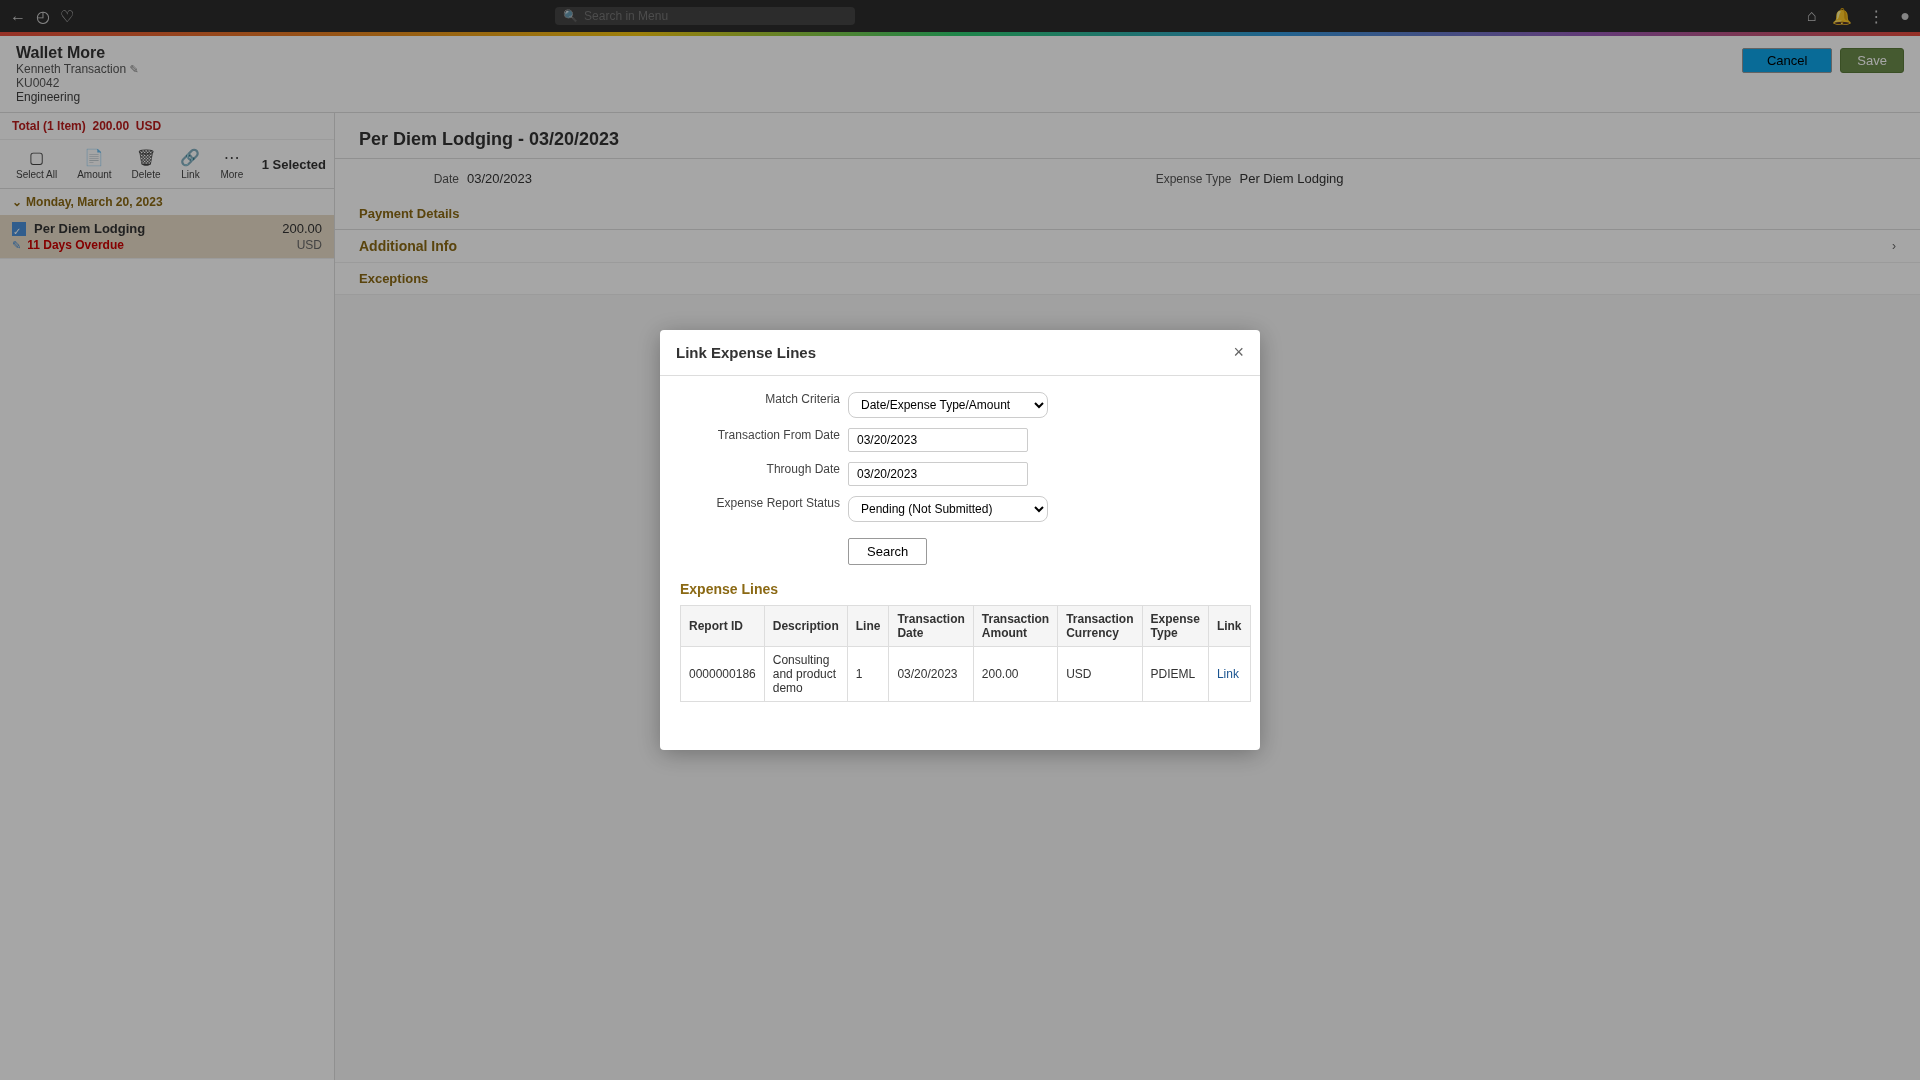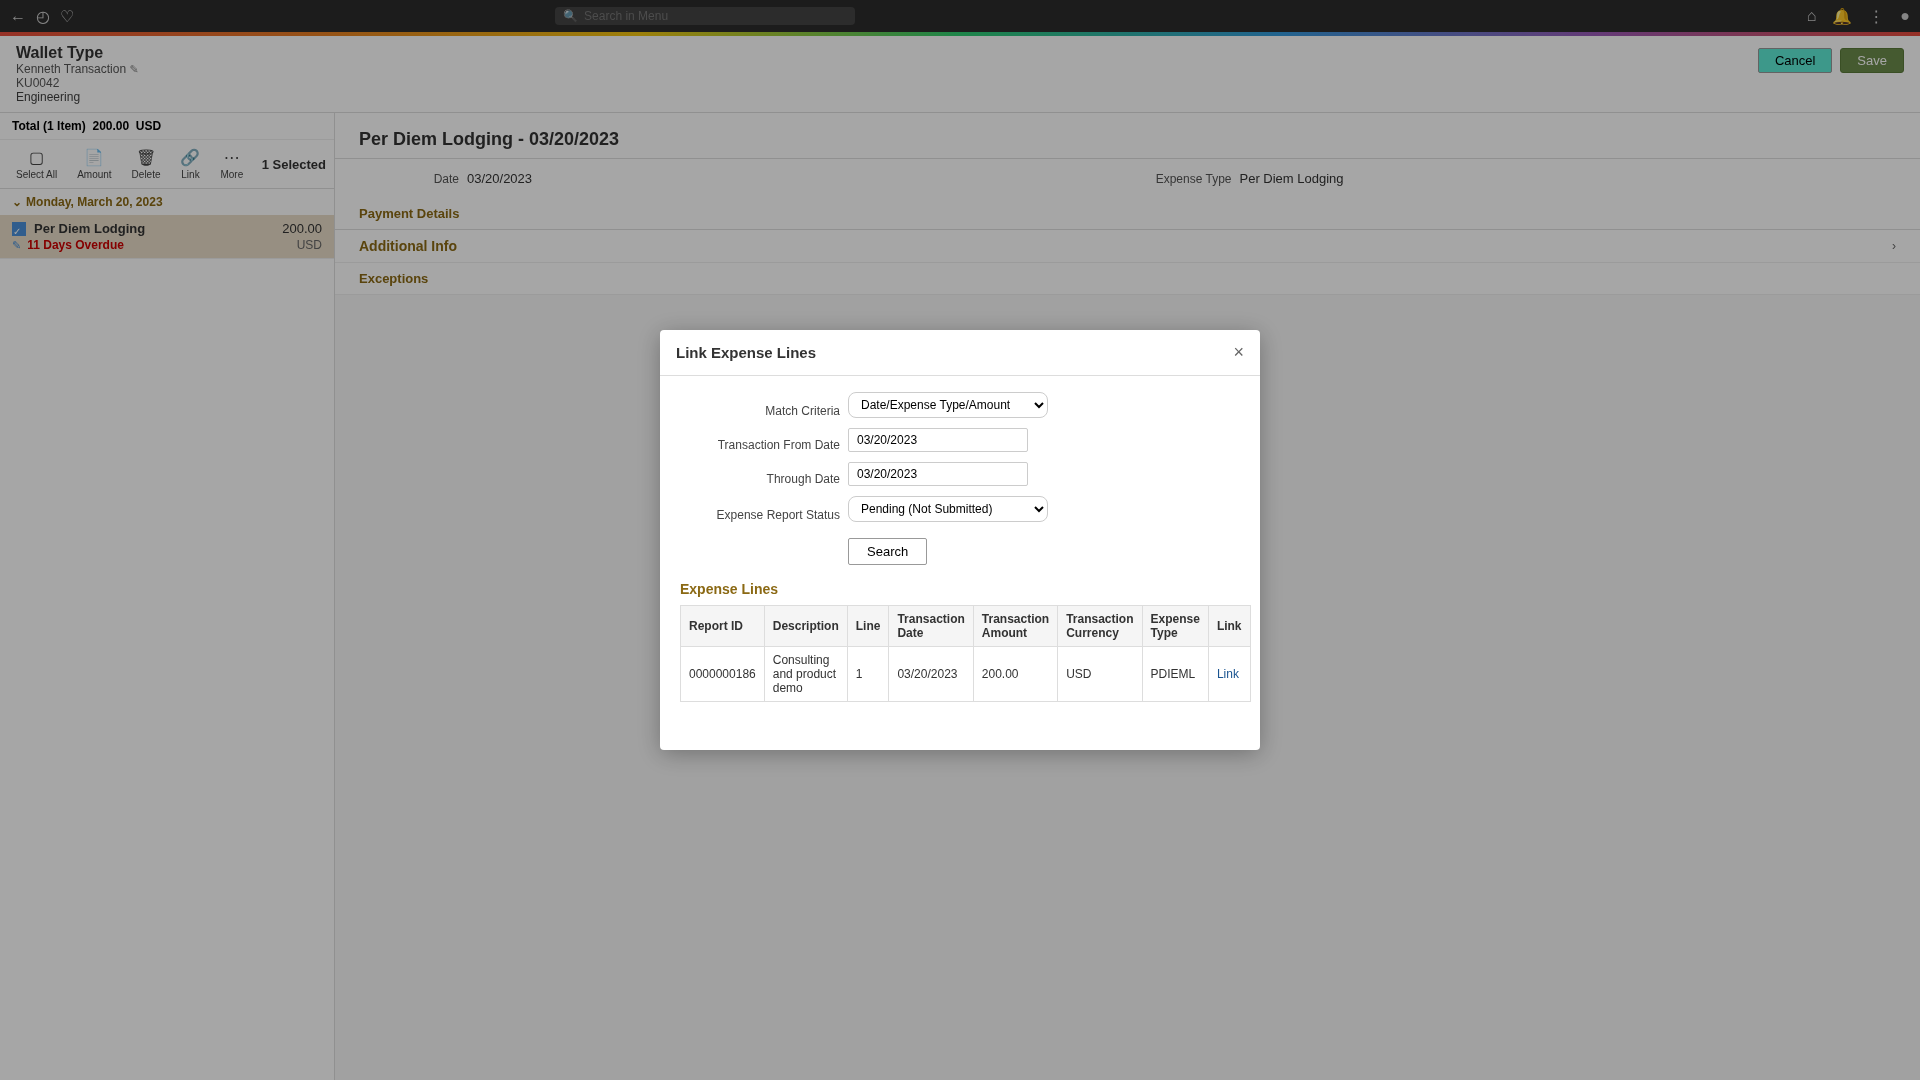--- a/index.html
+++ b/index.html
@@ -78,22 +78,22 @@
     .page-subtitle-id { font-size: 12px; color: #555; }
     .page-subtitle-dept { font-size: 12px; color: #404040; }
     .page-header-right {
       display: flex;
       gap: 8px;
       align-items: center;
       margin-top: 4px;
     }
     .btn-cancel {
       border: 1px solid #999;
-      background: #5eead4;
-      padding: 4px 16px;
+      background: #0ea5e9;
+      padding: 4px 24px;
       cursor: pointer;
       font-size: 13px;
       border-radius: 2px;
     }
     .btn-save {
       border: 1px solid #5a7a3a;
       background: #6a8a4a;
       color: #fff;
       padding: 4px 16px;
       cursor: pointer;
@@ -115,21 +115,21 @@
       display: flex;
       flex-direction: column;
       background: #fff;
     }
     .list-summary {
       padding: 6px 12px;
       font-size: 12px;
       color: #555;
       border-bottom: 1px solid #eee;
     }
-    .list-summary span { color: #000000; font-weight: bold; }
+    .list-summary span { color: #b91c1c; font-weight: bold; }
     .list-toolbar {
       display: flex;
       align-items: center;
       padding: 4px 8px;
       border-bottom: 1px solid #ddd;
       gap: 4px;
     }
     .toolbar-btn {
       display: flex;
       flex-direction: column;
@@ -256,21 +256,21 @@
       cursor: pointer;
       font-size: 18px;
       color: #666;
       background: none;
       border: none;
     }
     .modal-body { padding: 16px 20px; flex: 1; }
     .modal-form { display: flex; flex-direction: column; gap: 10px; }
     .modal-field-row {
       display: flex;
-      align-items: flex-end;
+      align-items: flex-start;
       gap: 8px;
     }
     .modal-field-label {
       font-size: 12px;
       color: #444;
       min-width: 160px;
       text-align: right;
     }
     .modal-field-input {
       border: 1px solid #ccc;
@@ -351,21 +351,21 @@
     <span class="top-bar-icon">●</span>
   </div>
 </div>
 
 <div class="rainbow-bar"></div>
 
 <div class="main-content">
 
   <div class="page-header">
     <div class="page-header-left">
-      <div class="page-title">Wallet Type</div>
+      <div class="page-title">Wallet More</div>
       <div class="page-subtitle">
         <span>Kenneth Transaction</span>
         <span style="font-size:11px; color:#888;">✎</span>
       </div>
       <div class="page-subtitle-id">KU0042</div>
       <div class="page-subtitle-dept">Engineering</div>
     </div>
     <div class="page-header-right">
       <button class="btn-cancel">Cancel</button>
       <button class="btn-save">Save</button>

